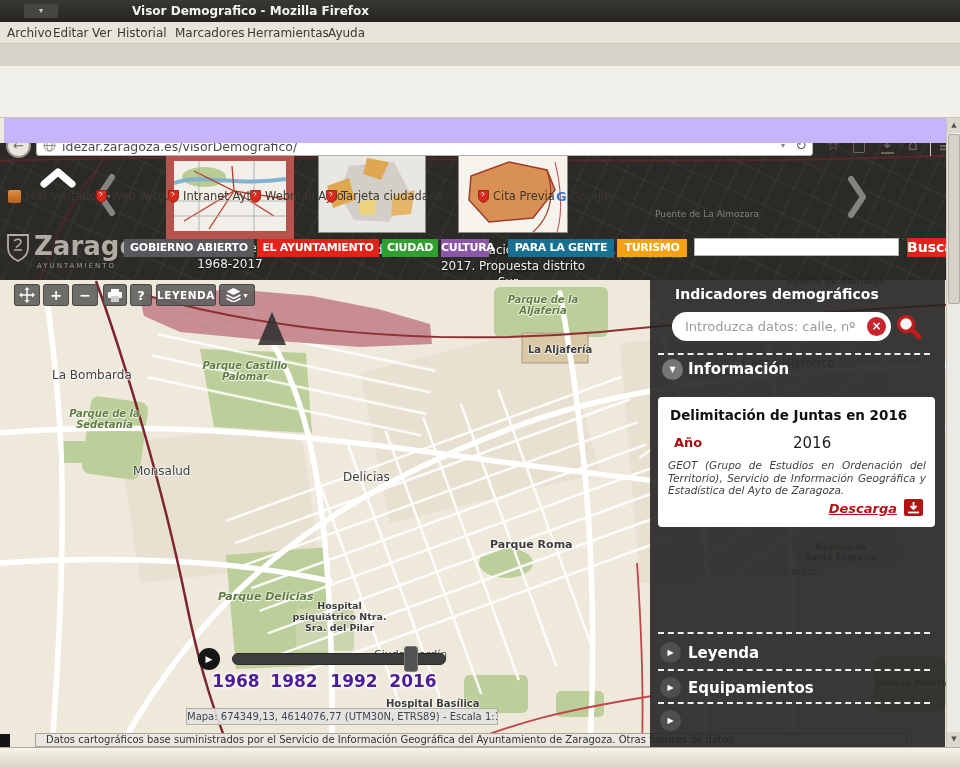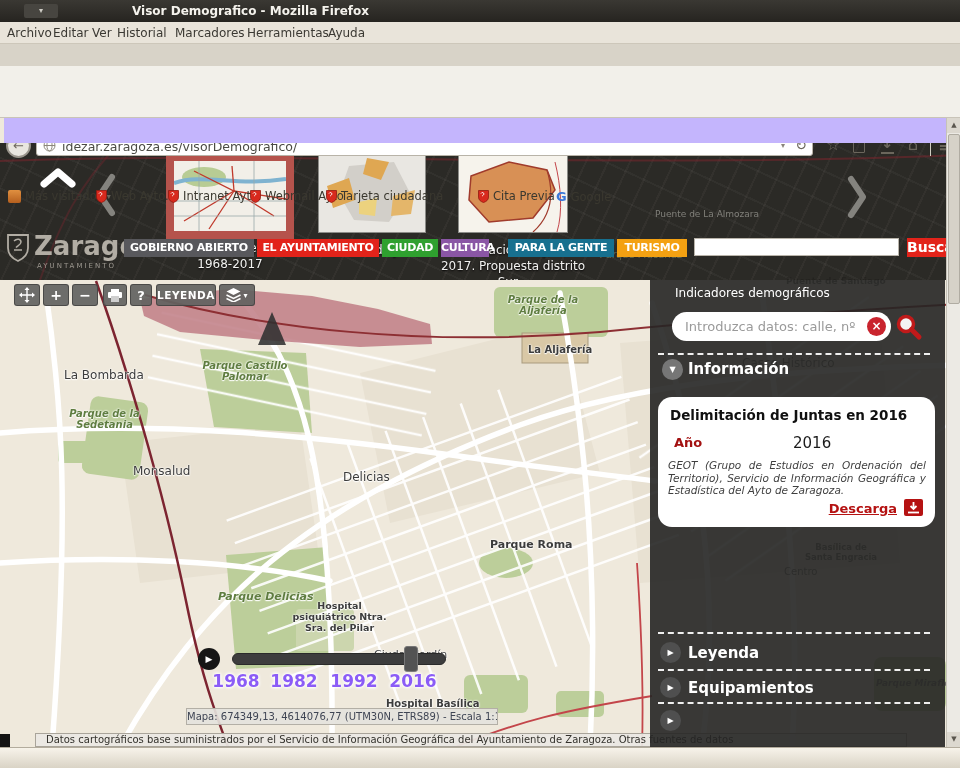--- a/index.html
+++ b/index.html
@@ -73,49 +73,49 @@
   .tooltip-tri{position:absolute;left:258px;top:312px;width:0;height:0;
     border-left:14px solid transparent;border-right:14px solid transparent;
     border-bottom:33px solid rgba(48,48,48,.88)}
   .tl-play{position:absolute;left:198px;top:648px;width:22px;height:22px;border-radius:50%;
     background:#161616;color:#fff;font-size:9px;text-align:center;line-height:22px}
   .tl-track{position:absolute;left:232px;top:653px;width:214px;height:12px;background:#3d3d3d;
     border-radius:6px;border:1px solid #2a2a2a}
   .tl-handle{position:absolute;left:404px;top:646px;width:14px;height:26px;background:#535353;
     border:1px solid #777;border-radius:3px}
   .tl-year{position:absolute;top:671px;width:56px;text-align:center;font-size:17px;font-weight:bold;
-    color:#8b5cf6;text-shadow:0 0 3px #fff,0 0 3px #fff,0 0 4px #fff}
+    color:#4c1d95;text-shadow:0 0 3px #fff,0 0 3px #fff,0 0 4px #fff}
   .coords{position:absolute;left:186px;top:708px;width:312px;height:17px;
     background:rgba(228,226,220,.92);border:1px solid #b3afa6;font-size:10px;color:#3f4554;
     text-align:center;line-height:15px;white-space:nowrap;overflow:hidden}
   .attrib{position:absolute;left:35px;top:733px;width:872px;height:14px;
     background:rgba(234,232,227,.95);border:1px solid #a9a49a;font-size:10px;color:#33312c;
     line-height:12px;padding-left:10px;white-space:nowrap;overflow:hidden;z-index:1}
   .hscroll-stub{position:absolute;left:0;top:734px;width:10px;height:13px;background:#141414;z-index:2}
   
   .panel{position:absolute;left:650px;top:280px;width:295px;height:467px;
     background:rgba(37,37,35,.9);z-index:2}
-  .panel-title{position:absolute;left:25px;top:6px;font-size:12px;font-weight:normal;color:#fff}
+  .panel-title{position:absolute;left:25px;top:6px;font-size:14px;font-weight:bold;color:#fff}
   .spill{position:absolute;left:22px;top:32px;width:219px;height:29px;background:#fff;border-radius:15px}
   .spill input{position:absolute;left:13px;top:4px;width:170px;height:20px;border:none;outline:none;
     font-size:13px;color:#333;font-family:"DejaVu Sans",sans-serif;background:transparent}
   .spill input::placeholder{color:#9a9a9a}
   .clear-btn{position:absolute;right:5px;top:5px;width:19px;height:19px;border-radius:50%;
     background:#c9242e;color:#fff;font-size:12px;font-weight:bold;text-align:center;line-height:18px}
   .dash{position:absolute;left:8px;width:272px;border-top:2px dashed rgba(255,255,255,.92)}
   .sect-icon{position:absolute;width:21px;height:21px;border-radius:50%;background:#4f4f4f;
     color:#fff;font-size:8px;text-align:center;line-height:21px}
   .sect-label{position:absolute;left:38px;font-size:15px;font-weight:bold;color:#fff;white-space:nowrap}
-  .card{position:absolute;left:8px;top:117px;width:277px;height:130px;background:#fff;border-radius:14px}
+  .card{position:absolute;left:8px;top:117px;width:277px;height:130px;background:#fff;border-radius:4px}
   .card-title{position:absolute;left:12px;top:10px;font-size:13.5px;font-weight:bold;color:#101010}
   .year-label{position:absolute;left:16px;top:38px;font-size:13px;font-weight:bold;color:#a31111}
   .year-value{position:absolute;left:135px;top:37px;font-size:15px;color:#1c1c1c}
   .card-src{position:absolute;left:10px;top:62px;width:258px;font-size:10.5px;font-style:italic;
     color:#3f3f3f;text-align:justify;line-height:12.5px}
-  .descarga{position:absolute;right:38px;top:104px;font-size:13px;font-weight:bold;
+  .descarga{position:absolute;right:38px;top:104px;font-size:13px;font-weight:bold;font-style:italic;
     color:#b51212;text-decoration:underline}
   
   .vscroll{position:absolute;left:946px;top:118px;width:14px;height:629px;background:#eceae4;
     border-left:1px solid #c6c2b8;z-index:3}
   .vs-btn{position:absolute;left:0;width:14px;height:15px;background:#dcd8cf;color:#5a564e;
     font-size:7px;text-align:center;line-height:15px}
   .vs-thumb{position:absolute;left:1px;top:16px;width:12px;height:170px;background:#d6d2c8;
     border:1px solid #b0aca2;border-radius:2px}
   .taskbar{position:absolute;left:0;top:747px;width:960px;height:21px;
     background:linear-gradient(#f7f3ea,#d9d3c5);border-top:1px solid #b3ac9d;z-index:4}
@@ -191,21 +191,21 @@
         <path d="M762,150 C782,300 802,452 792,604"></path>
       </g>
       <polygon points="140,156 230,146 312,153 378,166 430,181 432,201 360,204 264,197 180,189 144,173" fill="#c07d85" opacity="0.85"></polygon>
       <g fill="none">
         <path d="M96,138 C122,210 162,340 186,458 C201,532 216,572 228,604" stroke="#7c2430" stroke-width="2.5"></path>
         <path d="M145,152 C262,186 422,204 600,189 C722,177 850,167 960,161" stroke="#8d2f33" stroke-width="2"></path>
         <path d="M455,604 C520,578 560,568 652,553" stroke="#c3454a" stroke-width="1.8"></path>
         <path d="M637,420 C641,480 644,540 642,604" stroke="#c3454a" stroke-width="1.8"></path>
       </g>
     </svg>
-    <span class="mlbl" style="left:64px;top:225px;font-size:12px">La Bombarda</span>
+    <span class="mlbl" style="left:52px;top:225px;font-size:12px">La Bombarda</span>
     <span class="mlbl park c" style="left:62px;top:265px;width:85px">Parque de la Sedetania</span>
     <span class="mlbl" style="left:133px;top:321px;font-size:12px">Monsalud</span>
     <span class="mlbl" style="left:343px;top:327px;font-size:12px">Delicias</span>
     <span class="mlbl b" style="left:490px;top:395px">Parque Roma</span>
     <span class="mlbl park" style="left:218px;top:447px;font-size:11px">Parque Delicias</span>
     <span class="mlbl b c" style="left:292px;top:457px;width:95px;font-size:9.5px">Hospital psiquiátrico Ntra. Sra. del Pilar</span>
     <span class="mlbl" style="left:374px;top:505px">Ciudad Jardín</span>
     <span class="mlbl b" style="left:386px;top:555px;font-size:10px">Hospital Basílica</span>
     <span class="mlbl park c" style="left:504px;top:151px;width:78px">Parque de la Aljafería</span>
     <span class="mlbl b" style="left:528px;top:201px;font-size:10px">La Aljafería</span>

